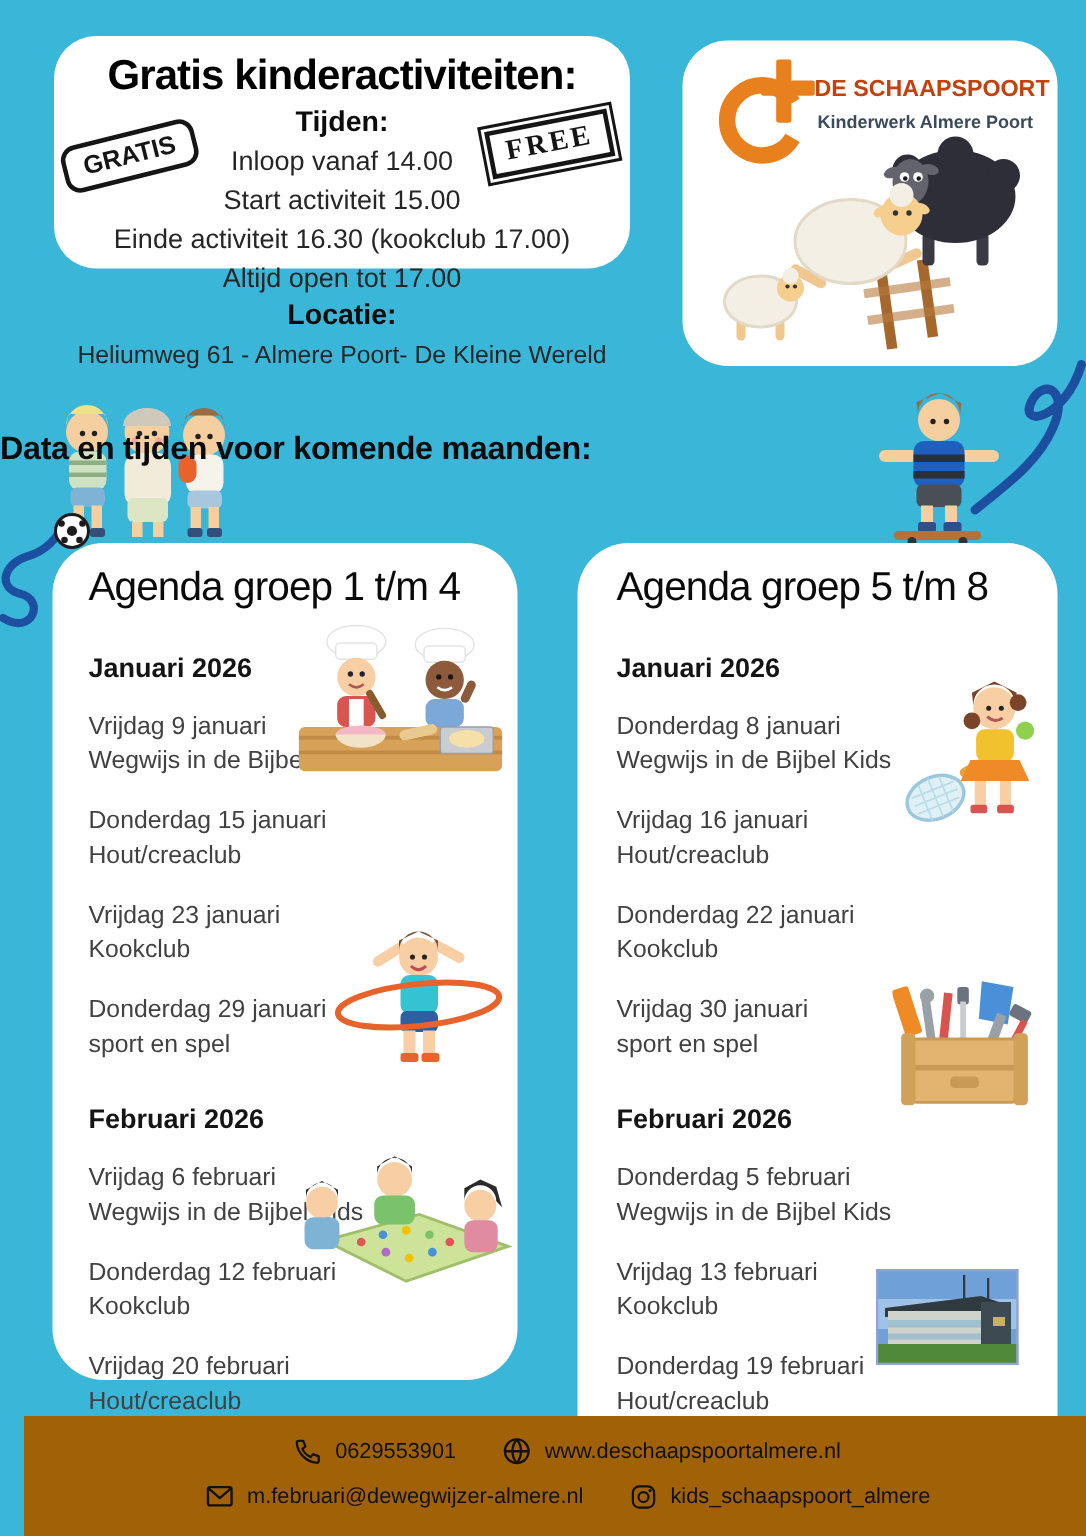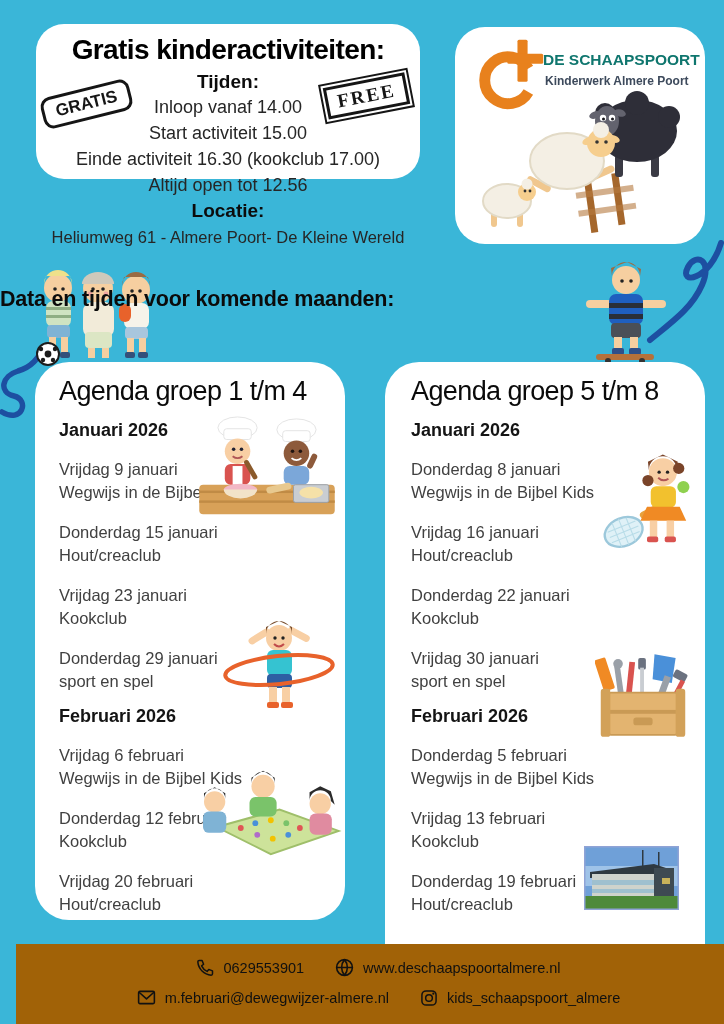--- a/index.html
+++ b/index.html
@@ -21,40 +21,40 @@
   #stamp-gratis{position:absolute;left:5px;top:64px;transform:rotate(-14deg);
     border:3.5px solid #151515;border-radius:10px;padding:3px 11px;
     font-weight:800;font-size:17px;color:#151515;background:#fff}
   #stamp-free{position:absolute;right:12px;top:56px;transform:rotate(-11deg);
     border:3px solid #151515;outline:2.5px solid #151515;outline-offset:2px;
     padding:2px 9px;font-family:"Liberation Serif",serif;font-weight:700;
     font-size:19px;letter-spacing:2px;color:#151515;background:#fff}
 
   
   #logo-card{left:455px;top:27px;width:250px;height:217px;border-radius:30px}
-  #brand-name{position:absolute;left:88px;top:24px;font-size:15.5px;font-weight:800;color:#0f766e}
+  #brand-name{position:absolute;left:88px;top:24px;font-size:15.5px;font-weight:800;color:#c2410c}
   #brand-tagline{position:absolute;left:90px;top:47px;font-size:12px;font-weight:700;color:#3D4A5C}
   #logo-mark{position:absolute;left:18px;top:8px}
   #sheep-scene{position:absolute;left:14px;top:56px}
 
   
   #section-heading{position:absolute;left:0;top:287px;width:724px;text-align:left;
     font-size:21.5px;font-weight:800;color:#0b0b0b;letter-spacing:-0.2px}
   #kids-group{position:absolute;left:26px;top:258px}
   #skateboard-boy{position:absolute;left:580px;top:258px}
   #squiggle-left{position:absolute;left:0;top:338px}
   #squiggle-right{position:absolute;left:618px;top:240px}
 
   
   #agenda-left{left:35px;top:362px;width:310px;height:558px;border-radius:34px;
     padding:14px 16px 0 24px;box-sizing:border-box}
   #agenda-right{left:385px;top:362px;width:320px;height:692px;border-radius:34px;
     padding:14px 16px 0 26px;box-sizing:border-box}
   .panel-title{font-size:27px;font-weight:400;color:#0a0a0a;letter-spacing:-0.6px}
-  .month-label{font-size:18px;font-weight:800;color:#141414;margin-top:13px}
+  .month-label{font-size:18px;font-weight:800;color:#141414;margin-top:28px}
   .event{margin-top:17px}
   .event div{font-size:16.5px;line-height:23px;color:#414141}
   .panel-art{position:absolute}
 
   
   #footer{position:absolute;left:16px;top:944px;width:724px;height:80px;background:#a16207}
   .footer-row{display:flex;justify-content:center;align-items:center;gap:30px}
   #footer-row-1{padding-top:13px}
   #footer-row-2{padding-top:9px}
   .contact{display:flex;align-items:center;gap:8px;font-size:14.5px;color:#101010}
@@ -62,21 +62,21 @@
 </style>
 </head>
 <body>
 
 <div class="card" id="info-card">
   <div id="info-title">Gratis kinderactiviteiten:</div>
   <div class="info-bold">Tijden:</div>
   <div class="info-line">Inloop vanaf 14.00</div>
   <div class="info-line">Start activiteit 15.00</div>
   <div class="info-line">Einde activiteit 16.30 (kookclub 17.00)</div>
-  <div class="info-line">Altijd open tot 12.56</div>
+  <div class="info-line">Altijd open tot 17.00</div>
   <div class="info-bold">Locatie:</div>
   <div id="location-line">Heliumweg 61 - Almere Poort- De Kleine Wereld</div>
   <div id="stamp-gratis">GRATIS</div>
   <div id="stamp-free">FREE</div>
 </div>
 
 <div class="card" id="logo-card">
   <svg id="logo-mark" width="78" height="78" viewBox="0 0 100 100">
     <path d="M71,43 A30,30 0 1 0 71,73" fill="none" stroke="#E8811D" stroke-width="14"></path>
     <rect x="57" y="6" width="13" height="54" rx="2" fill="#E8811D"></rect>

